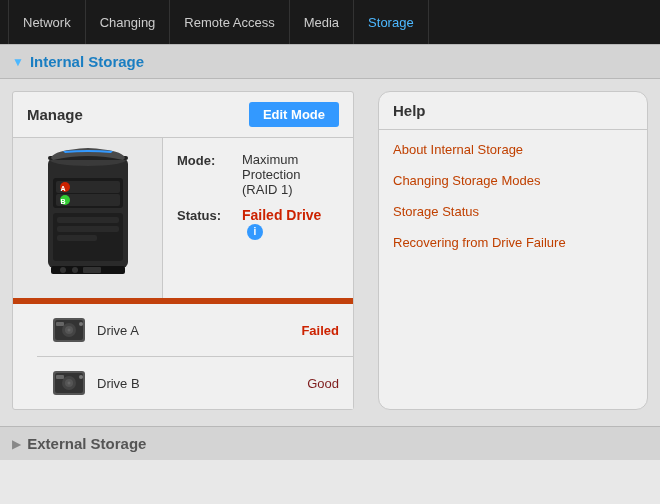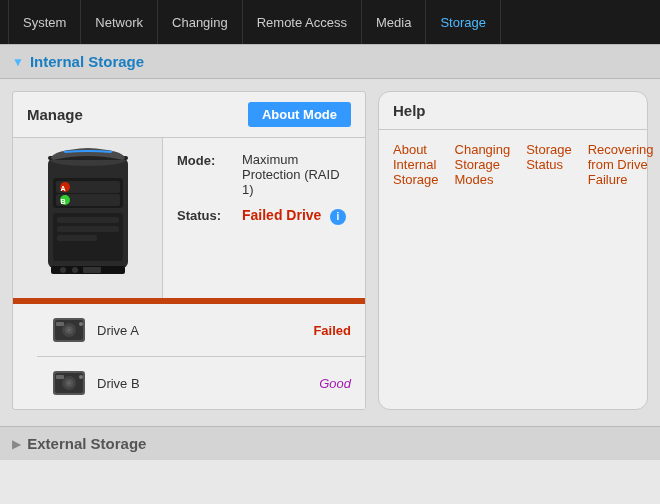--- a/index.html
+++ b/index.html
@@ -60,21 +60,21 @@
     .section-header .title {
       color: #1a7ec2;
       font-size: 15px;
       font-weight: bold;
     }
 
     
     .content-area {
       padding: 12px;
       display: flex;
-      gap: 12px;
+      gap: 24px;
     }
 
     
     .manage-panel {
       background: #f0f0f0;
       border: 1px solid #c8c8c8;
       border-radius: 3px;
       flex: 1;
       min-width: 320px;
     }
@@ -184,22 +184,21 @@
     .drive-name {
       flex: 1;
       color: #333;
       font-weight: normal;
     }
     .drive-status-failed {
       color: #cc2200;
       font-weight: bold;
     }
     .drive-status-good {
-      color: #a21caf;
-      font-style: italic;
+      color: #7f1d1d;
     }
 
     
     .help-panel {
       background: #f0f0f0;
       border: 1px solid #c8c8c8;
       border-radius: 12px;
       width: 270px;
       flex-shrink: 0;
     }
@@ -208,21 +207,21 @@
       border-bottom: 1px solid #c8c8c8;
     }
     .help-title {
       font-size: 15px;
       font-weight: bold;
       color: #333;
     }
     .help-links {
       padding: 12px 14px;
       display: flex;
-      flex-direction: row;
+      flex-direction: column;
       gap: 16px;
     }
     .help-link {
       color: #c04000;
       text-decoration: none;
       cursor: pointer;
       font-size: 13px;
     }
 
     
@@ -242,41 +241,40 @@
     .ext-title {
       color: #555;
       font-size: 15px;
       font-weight: bold;
     }
   </style>
 </head>
 <body>
 
 <nav class="topnav">
-  <div class="topnav-item">System</div>
   <div class="topnav-item">Network</div>
   <div class="topnav-item">Changing</div>
   <div class="topnav-item">Remote Access</div>
   <div class="topnav-item">Media</div>
   <div class="topnav-item active">Storage</div>
 </nav>
 
 <div class="page">
 
   <div class="section-header">
     <span class="chevron">▼</span>
     <span class="title">Internal Storage</span>
   </div>
 
   <div class="content-area">
 
     <div class="manage-panel">
       <div class="manage-header">
         <span class="manage-title">Manage</span>
-        <button class="edit-mode-btn">About Mode</button>
+        <button class="edit-mode-btn">Edit Mode</button>
       </div>
 
       <div class="storage-info-row">
         <div class="storage-image">
 
           <svg width="110" height="140" viewBox="0 0 110 140">
 
             <rect x="15" y="10" width="80" height="110" rx="6" fill="#2a2a2a"></rect>
 
             <ellipse cx="55" cy="12" rx="38" ry="6" fill="#3a3a3a"></ellipse>

